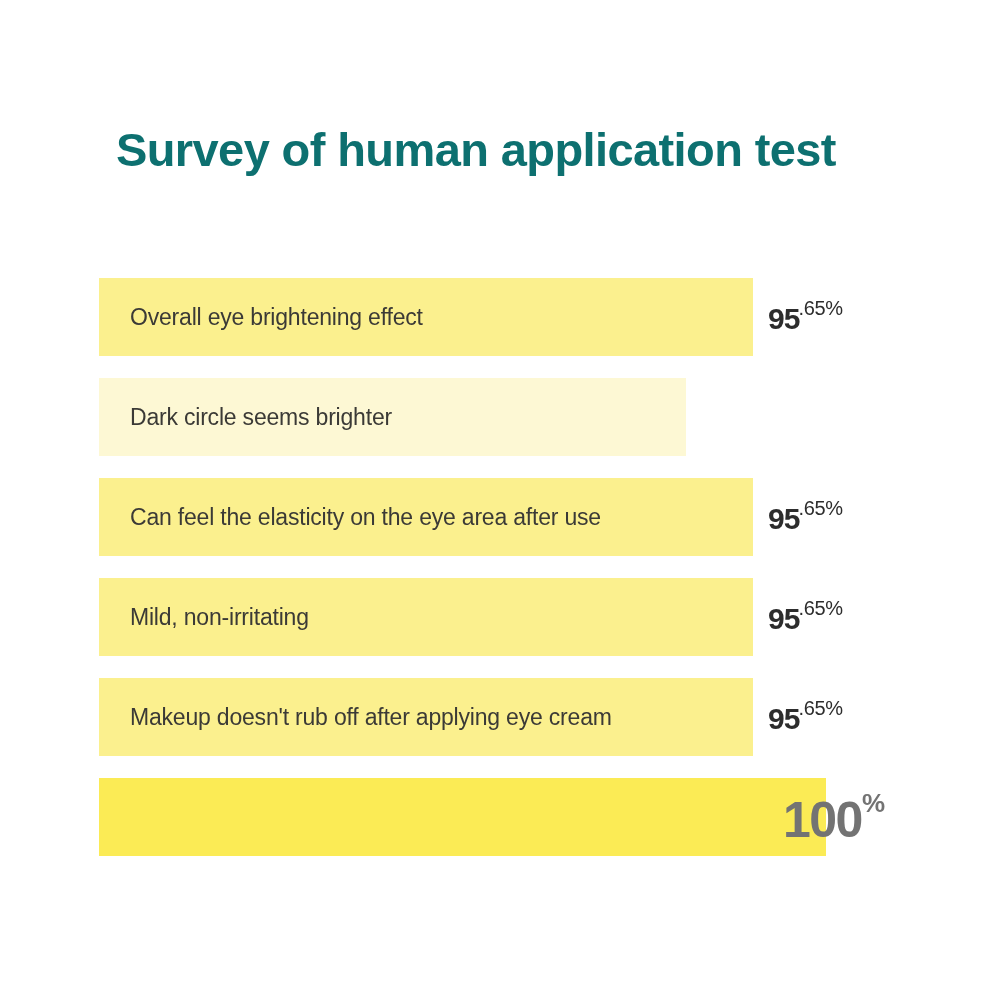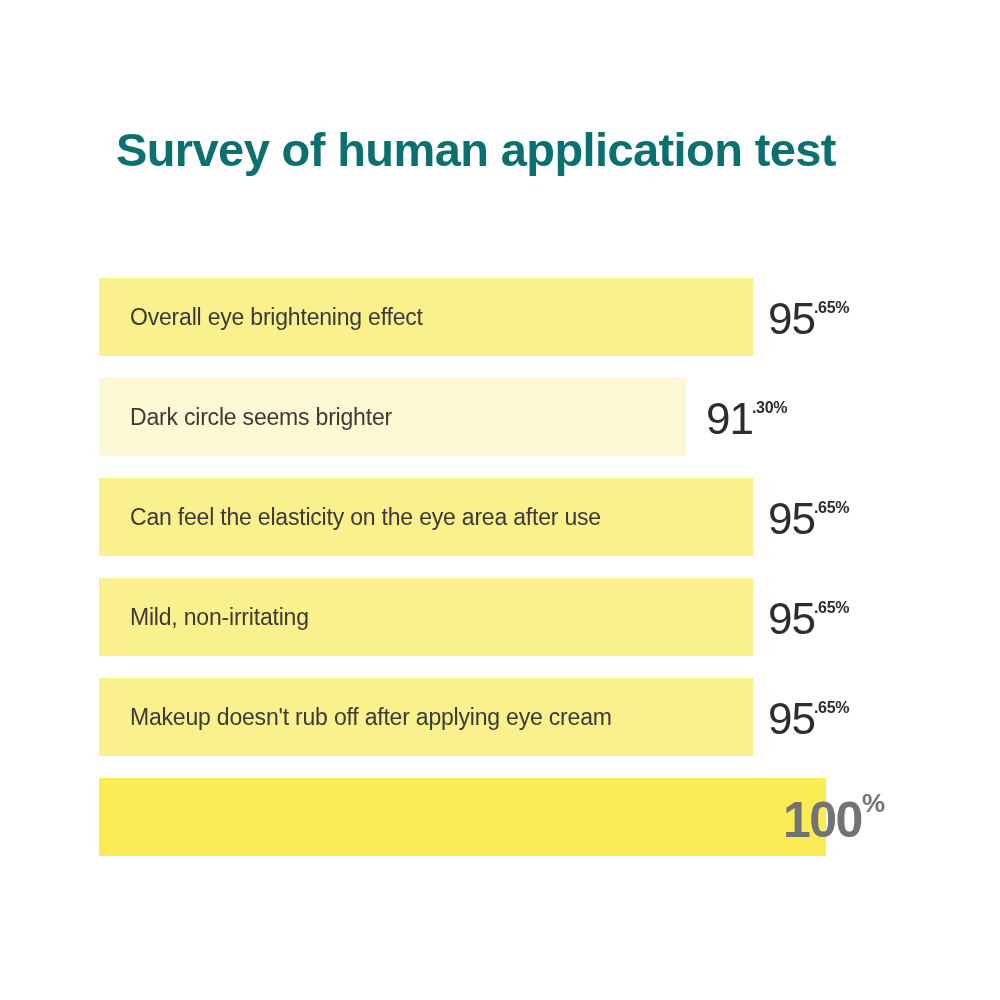--- a/index.html
+++ b/index.html
@@ -82,32 +82,32 @@
     top: 0;
     height: 78px;
     display: flex;
     align-items: center;
     white-space: nowrap;
     color: #2d2d2d;
   }
 
   .value-main {
     font-family: "Liberation Sans", sans-serif;
-    font-size: 44px;
-    font-weight: normal;
+    font-size: 30px;
+    font-weight: bold;
     letter-spacing: -1px;
     line-height: 1;
     position: relative;
     top: 2px;
   }
 
   .value-frac {
     font-family: "Liberation Sans", sans-serif;
-    font-size: 16px;
-    font-weight: bold;
+    font-size: 20px;
+    font-weight: normal;
     letter-spacing: -0.3px;
     line-height: 1;
     position: relative;
     top: -9px;
     left: -1px;
   }
 
   .bar-row.strong .bar-value {
     color: #737373;
   }
@@ -138,24 +138,20 @@
         <div class="bar-fill" style="width: 654px;"></div>
         <div class="bar-label">Overall eye brightening effect</div>
         <div class="bar-value" style="left: 768px;">
           <span class="value-main">95</span>
           <span class="value-frac">.65%</span>
         </div>
       </div>
       <div class="bar-row pale">
         <div class="bar-fill" style="width: 587px;"></div>
         <div class="bar-label">Dark circle seems brighter</div>
-        <div class="bar-value" style="left: 706px;">
-          <span class="value-main">91</span>
-          <span class="value-frac">.30%</span>
-        </div>
       </div>
       <div class="bar-row">
         <div class="bar-fill" style="width: 654px;"></div>
         <div class="bar-label">Can feel the elasticity on the eye area after use</div>
         <div class="bar-value" style="left: 768px;">
           <span class="value-main">95</span>
           <span class="value-frac">.65%</span>
         </div>
       </div>
       <div class="bar-row">

